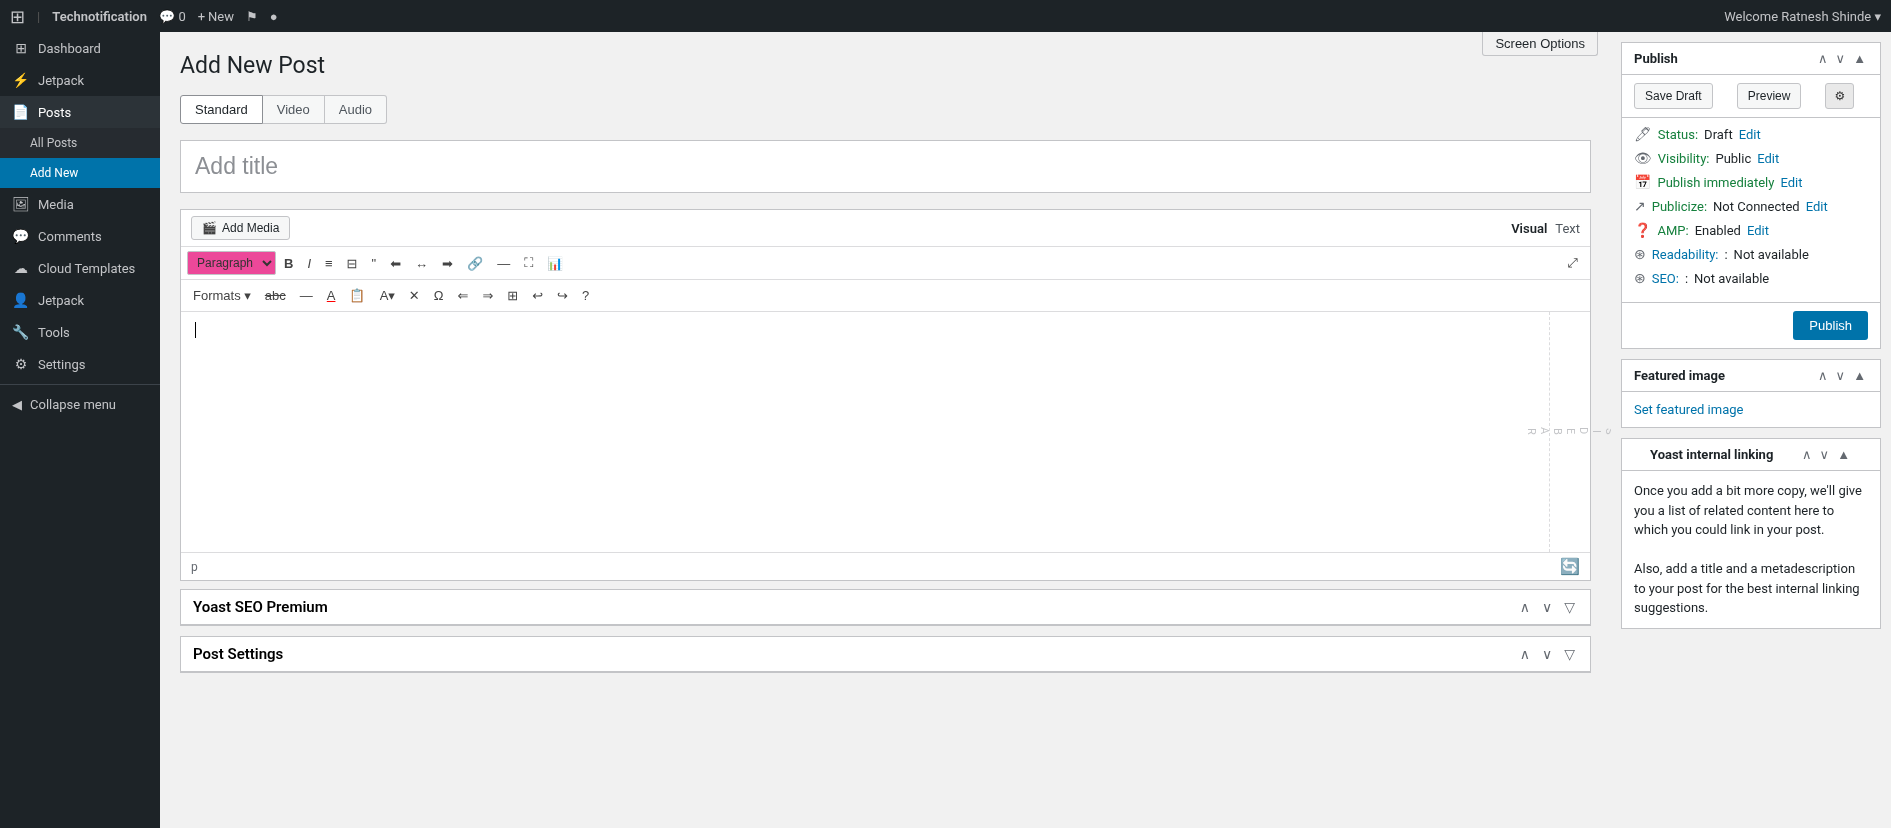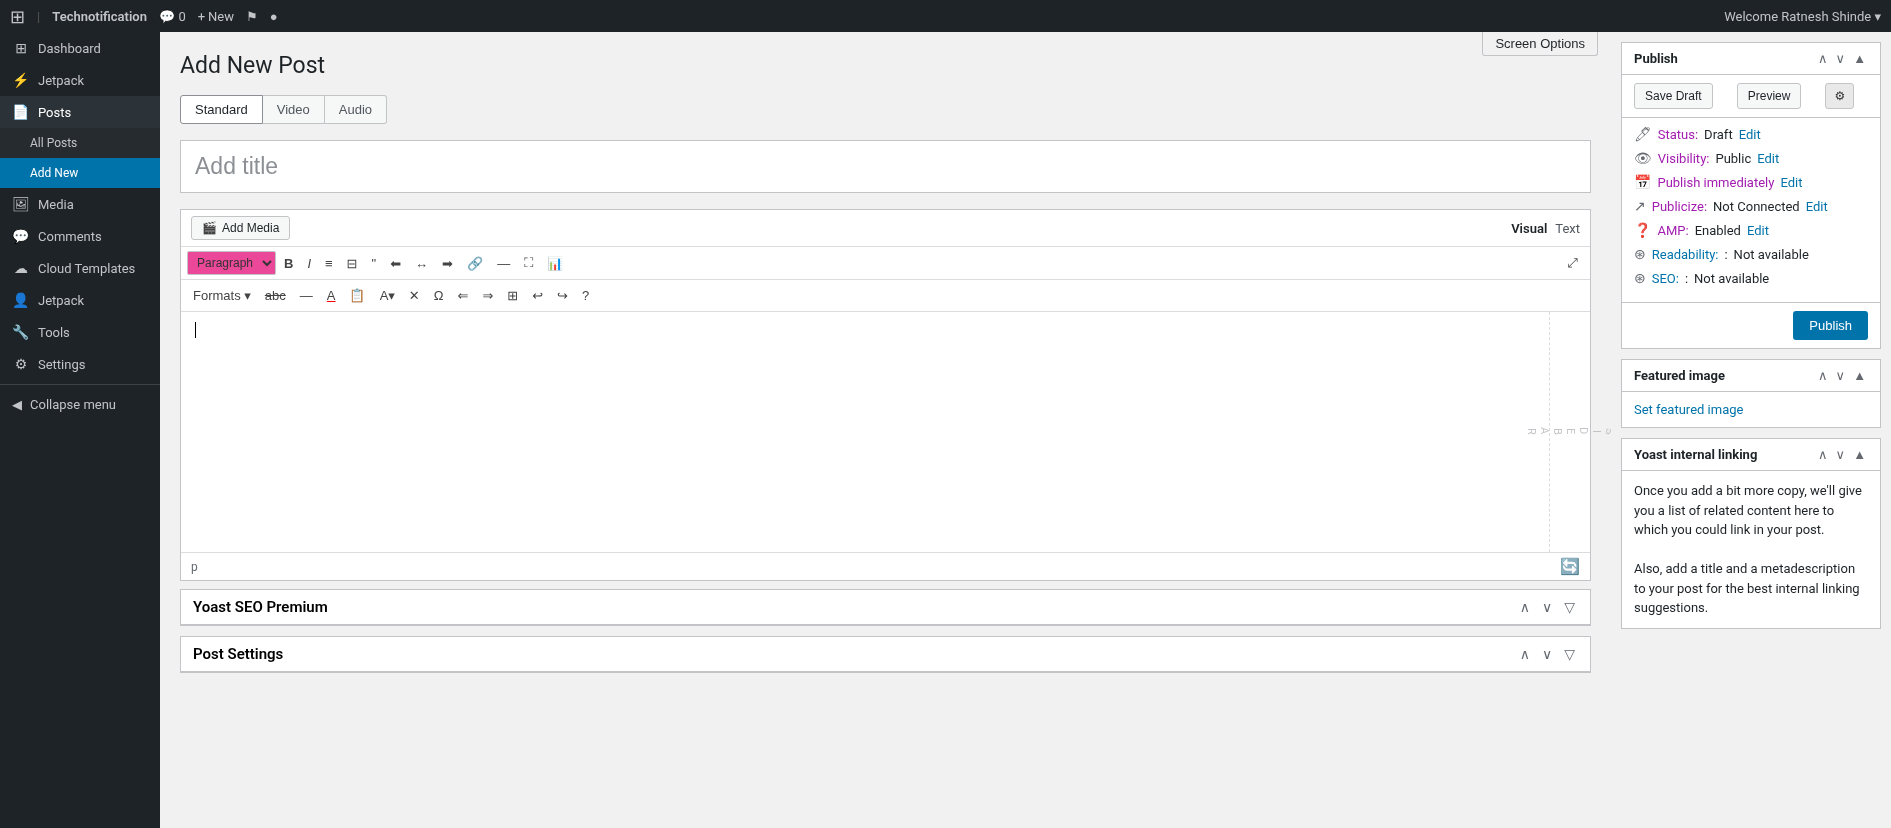--- a/index.html
+++ b/index.html
@@ -342,21 +342,21 @@
     }
     .pub-info-row {
       display: flex;
       align-items: center;
       gap: 6px;
       margin-bottom: 8px;
       font-size: 13px;
       color: #1d2327;
     }
     .pub-info-row .icon { color: #646970; font-size: 14px; }
-    .pub-info-label { color: #a21caf; }
+    .pub-info-label { color: #15803d; }
     .pub-info-value { color: #1d2327; }
     .pub-info-link { color: #0073aa; text-decoration: none; cursor: pointer; }
     .publish-footer {
       padding: 8px 12px;
       display: flex;
       justify-content: flex-end;
       border-top: 1px solid #c3c4c7;
     }
     .publish-btn {
       background: #0073aa;
@@ -388,21 +388,21 @@
     
     .yoast-box {
       background: #fff;
       border: 1px solid #c3c4c7;
       margin-bottom: 10px;
     }
     .yoast-box-header {
       display: flex;
       align-items: center;
       justify-content: space-between;
-      padding: 8px 12px;
+      padding: 8px 28px;
       border-bottom: 1px solid #c3c4c7;
     }
     .yoast-box-title { font-size: 13px; font-weight: 700; color: #1d2327; }
     .yoast-box-body { padding: 10px 12px; font-size: 13px; color: #1d2327; line-height: 1.5; }
 
     
     .screen-options-wrap {
       position: absolute;
       top: 0;
       right: 13px;

